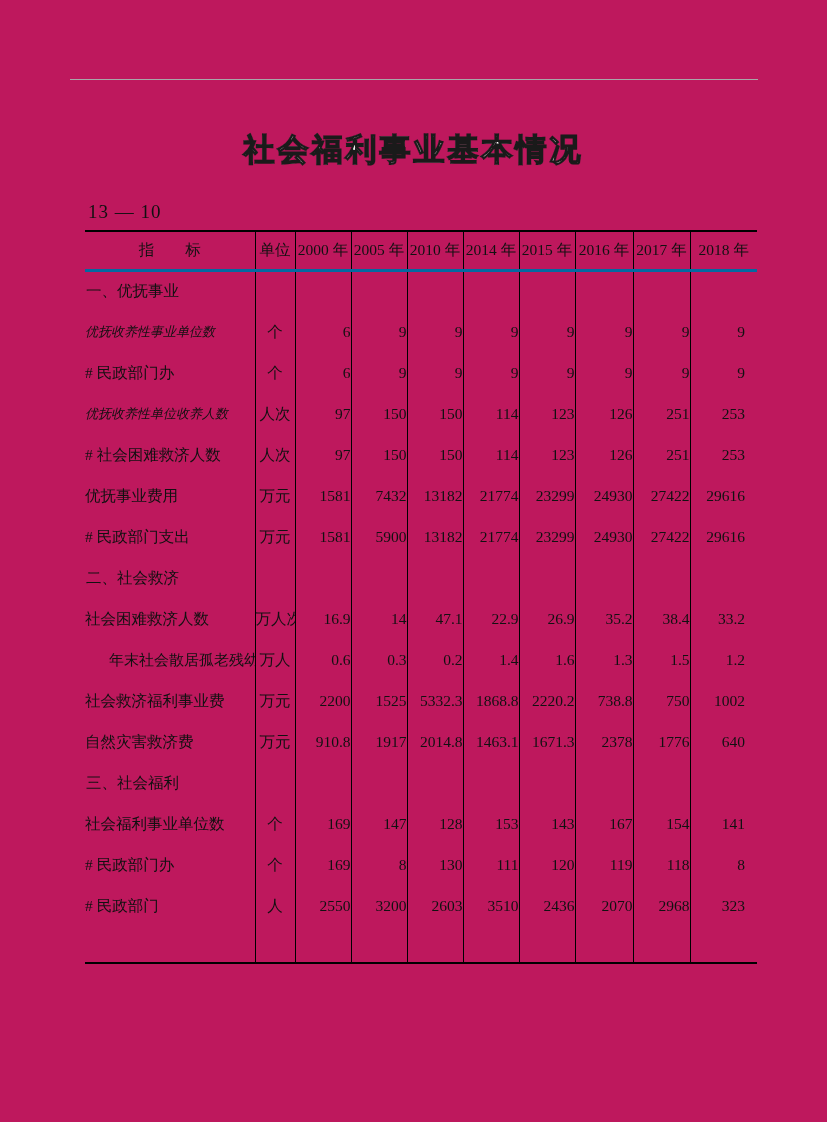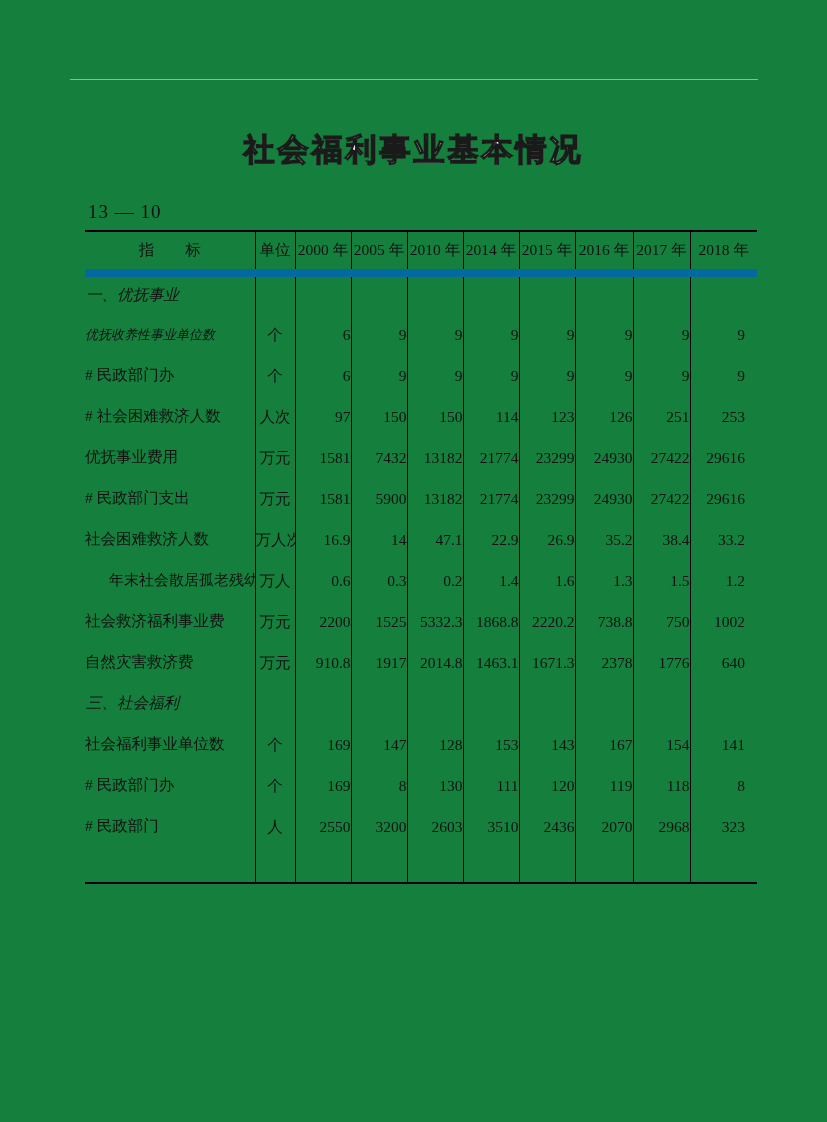--- a/index.html
+++ b/index.html
@@ -6,21 +6,21 @@
     margin: 0;
     padding: 0;
     background: #ffffff;
     font-family: "Liberation Serif", "DejaVu Serif", serif;
     color: #111111;
   }
   .page {
     position: relative;
     width: 827px;
     height: 1122px;
-    background: #15803d;
+    background: #be185d;
     overflow: hidden;
   }
   .top-rule {
     position: absolute;
     top: 79px;
     left: 70px;
     width: 688px;
     height: 1px;
     background: #a8a8a8;
   }
@@ -64,28 +64,28 @@
     font-weight: normal;
     vertical-align: middle;
     overflow: hidden;
     white-space: nowrap;
   }
   table.stats th:not(:first-child),
   table.stats td:not(:first-child) {
     border-left: 1px solid #000;
   }
   table.stats thead th {
-    border-bottom: 8px solid #0369a1;
+    border-bottom: 3px solid #0369a1;
     height: 37px;
     text-align: center;
   }
   table.stats tbody tr { height: 41px; }
   table.stats tbody tr.filler-row { height: 36px; }
   td.label-cell { text-align: left; padding-left: 26px; }
-  td.label-cell.section { padding-left: 1px; font-style: italic; }
+  td.label-cell.section { padding-left: 1px; }
   td.label-cell.lbl-sm { font-size: 13px; font-style: italic; }
   td.label-cell.lbl-xs { font-size: 15px; padding-left: 24px; }
   td.unit-cell {
     text-align: center;
     white-space: normal;
     line-height: 1.15;
     padding: 2px 2px;
   }
   td.value-cell { text-align: right; padding-right: 6px; }
   td.value-cell:last-child { padding-right: 12px; }
@@ -156,20 +156,32 @@
           <td class="value-cell">6</td>
           <td class="value-cell">9</td>
           <td class="value-cell">9</td>
           <td class="value-cell">9</td>
           <td class="value-cell">9</td>
           <td class="value-cell">9</td>
           <td class="value-cell">9</td>
           <td class="value-cell">9</td>
         </tr>
         <tr>
+          <td class="label-cell lbl-sm">优抚收养性单位收养人数</td>
+          <td class="unit-cell">人次</td>
+          <td class="value-cell">97</td>
+          <td class="value-cell">150</td>
+          <td class="value-cell">150</td>
+          <td class="value-cell">114</td>
+          <td class="value-cell">123</td>
+          <td class="value-cell">126</td>
+          <td class="value-cell">251</td>
+          <td class="value-cell">253</td>
+        </tr>
+        <tr>
           <td class="label-cell"># 社会困难救济人数</td>
           <td class="unit-cell">人次</td>
           <td class="value-cell">97</td>
           <td class="value-cell">150</td>
           <td class="value-cell">150</td>
           <td class="value-cell">114</td>
           <td class="value-cell">123</td>
           <td class="value-cell">126</td>
           <td class="value-cell">251</td>
           <td class="value-cell">253</td>
@@ -192,20 +204,32 @@
           <td class="value-cell">1581</td>
           <td class="value-cell">5900</td>
           <td class="value-cell">13182</td>
           <td class="value-cell">21774</td>
           <td class="value-cell">23299</td>
           <td class="value-cell">24930</td>
           <td class="value-cell">27422</td>
           <td class="value-cell">29616</td>
         </tr>
         <tr>
+          <td class="label-cell section">二、社会救济</td>
+          <td class="unit-cell"></td>
+          <td class="value-cell"></td>
+          <td class="value-cell"></td>
+          <td class="value-cell"></td>
+          <td class="value-cell"></td>
+          <td class="value-cell"></td>
+          <td class="value-cell"></td>
+          <td class="value-cell"></td>
+          <td class="value-cell"></td>
+        </tr>
+        <tr>
           <td class="label-cell">社会困难救济人数</td>
           <td class="unit-cell">万人次</td>
           <td class="value-cell">16.9</td>
           <td class="value-cell">14</td>
           <td class="value-cell">47.1</td>
           <td class="value-cell">22.9</td>
           <td class="value-cell">26.9</td>
           <td class="value-cell">35.2</td>
           <td class="value-cell">38.4</td>
           <td class="value-cell">33.2</td>

